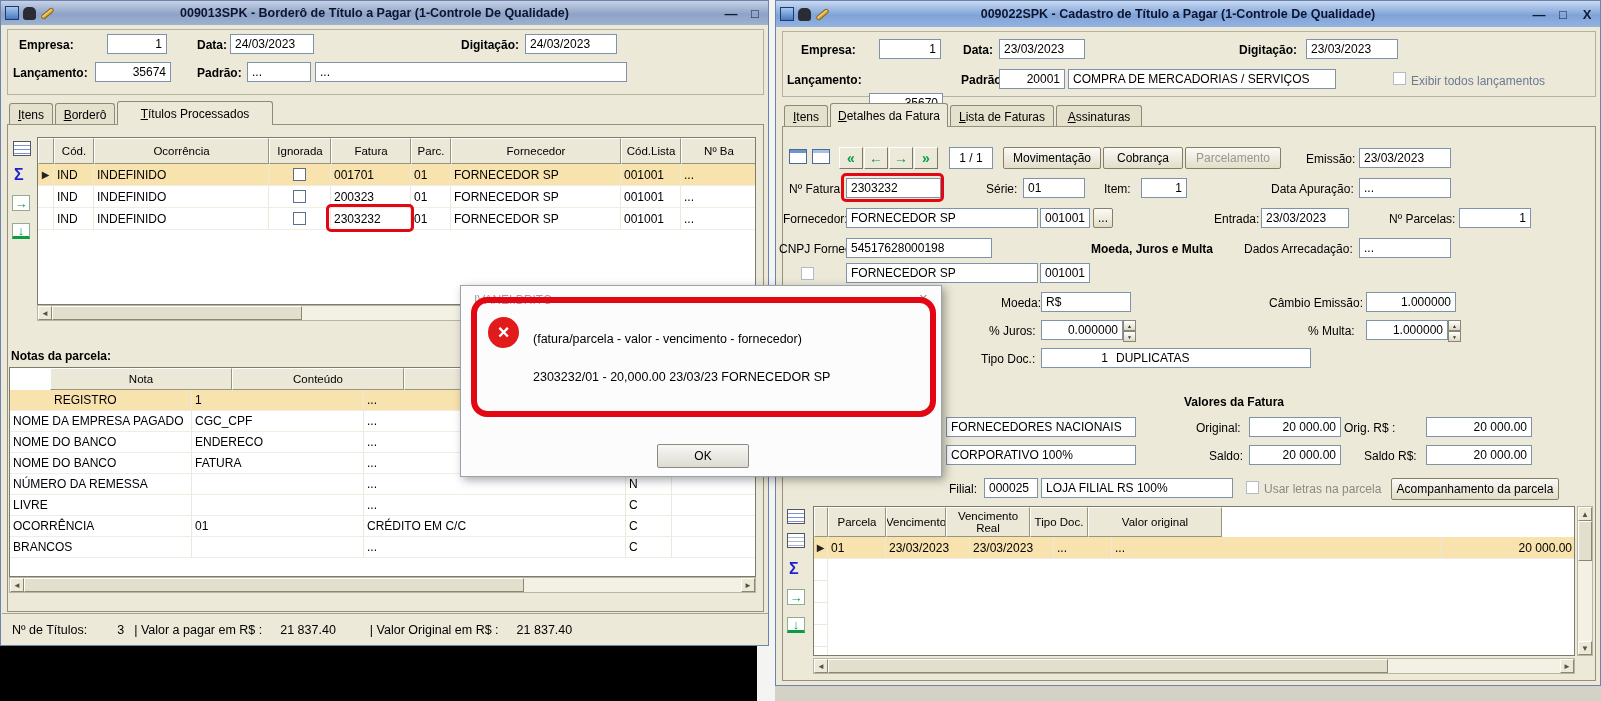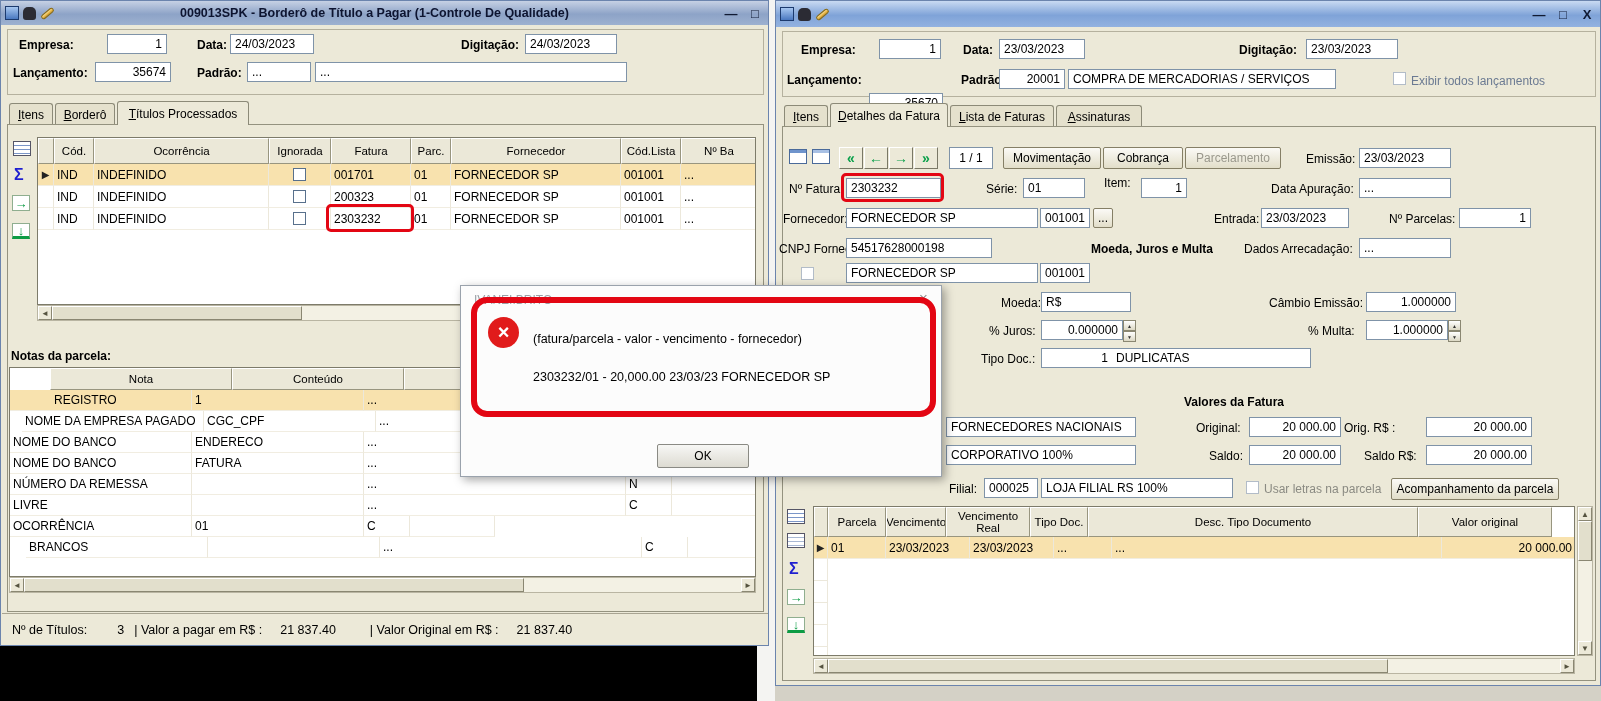--- a/index.html
+++ b/index.html
@@ -97,21 +97,21 @@
     <div class="lbl b" style="left:196px;top:65px;">Padrão:</div>
     <div class="fld" style="left:246px;top:61px;width:64px;">...</div>
     <div class="fld" style="left:314px;top:61px;width:312px;">...</div>
 
     <div class="tab" style="left:8px;width:44px;top:102px;">
         <span>Itens</span>
       </div>
     <div class="tab" style="left:54px;width:60px;top:102px;">
         <span>Borderô</span>
       </div>
-    <div class="tab on" style="left:116px;width:132px;top:100px;">
+    <div class="tab on" style="left:116px;width:156px;top:100px;">
         <span>Títulos Processados</span>
       </div>
 
     <div class="panel" style="left:6px;top:123px;width:757px;height:488px;border-color:#94927f;background:#ece9d8;"></div>
 
     <div class="repico" style="left:12px;top:140px;"></div>
     <div class="sumico" style="left:13px;top:166px;">Σ</div>
     <div class="grnico" style="left:11px;top:194px;">→</div>
     <div class="grnico" style="left:11px;top:222px;border-bottom:3px solid #0c9c44;">↓</div>
 
@@ -185,21 +185,21 @@
         <div class="gh" style="width:46px;"></div>
         <div class="gh" style="width:85px;"></div>
       </div>
       <div class="gr sel" style="height:21px;">
         <div class="gd" style="width:182px;padding-left:44px;">REGISTRO</div>
         <div class="gd" style="width:172px;">1</div>
         <div class="gd" style="width:262px;">...</div>
         <div class="gd" style="width:46px;"></div>
         <div class="gd" style="width:85px;"></div>
       </div>
-      <div class="gr" style="height:21px;padding-left:12px;">
+      <div class="gr" style="height:21px;">
         <div class="gd" style="width:182px;">NOME DA EMPRESA PAGADO</div>
         <div class="gd" style="width:172px;">CGC_CPF</div>
         <div class="gd" style="width:262px;">...</div>
         <div class="gd" style="width:46px;"></div>
         <div class="gd" style="width:85px;"></div>
       </div>
       <div class="gr" style="height:21px;">
         <div class="gd" style="width:182px;">NOME DO BANCO</div>
         <div class="gd" style="width:172px;">ENDERECO</div>
         <div class="gd" style="width:262px;">...</div>
@@ -223,24 +223,25 @@
       <div class="gr" style="height:21px;">
         <div class="gd" style="width:182px;">LIVRE</div>
         <div class="gd" style="width:172px;"></div>
         <div class="gd" style="width:262px;">...</div>
         <div class="gd" style="width:46px;">C</div>
         <div class="gd" style="width:85px;"></div>
       </div>
       <div class="gr" style="height:21px;">
         <div class="gd" style="width:182px;">OCORRÊNCIA</div>
         <div class="gd" style="width:172px;">01</div>
+        <div class="gd" style="width:262px;">CRÉDITO EM C/C</div>
         <div class="gd" style="width:46px;">C</div>
         <div class="gd" style="width:85px;"></div>
       </div>
-      <div class="gr" style="height:21px;margin-left:16px;">
+      <div class="gr" style="height:21px;">
         <div class="gd" style="width:182px;">BRANCOS</div>
         <div class="gd" style="width:172px;"></div>
         <div class="gd" style="width:262px;">...</div>
         <div class="gd" style="width:46px;">C</div>
         <div class="gd" style="width:85px;"></div>
       </div>
     </div>
 
     <div class="sbh" style="left:8px;top:576px;width:747px;">
       <div class="sba">◄</div>
@@ -261,20 +262,21 @@
 
   <div style="position:absolute;left:0;top:646px;width:757px;height:55px;background:#000;"></div>
 
   <div class="win" style="left:775px;top:0;width:826px;height:686px;">
     <div class="tbar active">
       <div class="appico"></div>
       <div class="pawico"></div>
       <div class="wr">
           <div class="wrico"></div>
         </div>
+      <div class="tbar-title">009022SPK - Cadastro de Título a Pagar (1-Controle De Qualidade)</div>
       <div class="tbar-btns">
         <div class="tbtn">—</div>
         <div class="tbtn">□</div>
         <div class="tbtn">X</div>
       </div>
     </div>
 
     <div class="panel" style="left:6px;top:30px;width:814px;height:66px;"></div>
     <div class="lbl b" style="left:25px;top:42px;">Empresa:</div>
     <div class="fld fr" style="left:103px;top:38px;width:62px;">1</div>
@@ -315,21 +317,21 @@
     <div class="btn" style="left:227px;top:146px;width:98px;height:22px;">Movimentação</div>
     <div class="btn" style="left:327px;top:146px;width:80px;height:22px;">Cobrança</div>
     <div class="btn dis" style="left:409px;top:146px;width:96px;height:22px;">Parcelamento</div>
     <div class="lbl" style="left:530px;top:151px;">Emissão:</div>
     <div class="fld" style="left:583px;top:147px;width:92px;">23/03/2023</div>
 
     <div class="lbl" style="left:13px;top:181px;">Nº Fatura:</div>
     <div class="fld" style="left:70px;top:177px;width:95px;">2303232</div>
     <div class="lbl" style="left:210px;top:181px;">Série:</div>
     <div class="fld" style="left:247px;top:177px;width:62px;">01</div>
-    <div class="lbl" style="left:328px;top:175px;text-align:center;">Item:</div>
+    <div class="lbl" style="left:328px;top:181px;text-align:center;">Item:</div>
     <div class="fld fr" style="left:365px;top:177px;width:46px;">1</div>
     <div class="lbl" style="left:495px;top:181px;">Data Apuração:</div>
     <div class="fld" style="left:583px;top:177px;width:92px;">...</div>
 
     <div class="lbl" style="left:7px;top:211px;">Fornecedor:</div>
     <div class="fld" style="left:70px;top:207px;width:192px;">FORNECEDOR SP</div>
     <div class="fld" style="left:264px;top:207px;width:50px;">001001</div>
     <div class="btn" style="left:317px;top:207px;width:20px;height:20px;">...</div>
     <div class="lbl" style="left:438px;top:211px;">Entrada:</div>
     <div class="fld" style="left:485px;top:207px;width:88px;">23/03/2023</div>
@@ -396,21 +398,20 @@
     <div class="grnico" style="left:11px;top:588px;">→</div>
     <div class="grnico" style="left:11px;top:616px;border-bottom:3px solid #0c9c44;">↓</div>
 
     <div class="grid" style="left:37px;top:505px;width:762px;height:150px;">
       <div class="ghr" style="height:30px;">
         <div class="gh" style="width:14px;"></div>
         <div class="gh" style="width:58px;">Parcela</div>
         <div class="gh" style="width:60px;">Vencimento</div>
         <div class="gh" style="width:84px;">Vencimento Real</div>
         <div class="gh" style="width:58px;">Tipo Doc.</div>
-        <div class="gh" style="width:330px;">Desc. Tipo Documento</div>
         <div class="gh" style="width:134px;">Valor original</div>
       </div>
       <div class="gr sel">
         <div class="gd c mark" style="width:14px;">▶</div>
         <div class="gd" style="width:58px;">01</div>
         <div class="gd" style="width:84px;">23/03/2023</div>
         <div class="gd" style="width:84px;">23/03/2023</div>
         <div class="gd" style="width:58px;">...</div>
         <div class="gd" style="width:330px;">...</div>
         <div class="gd r" style="width:134px;">20 000.00</div>

